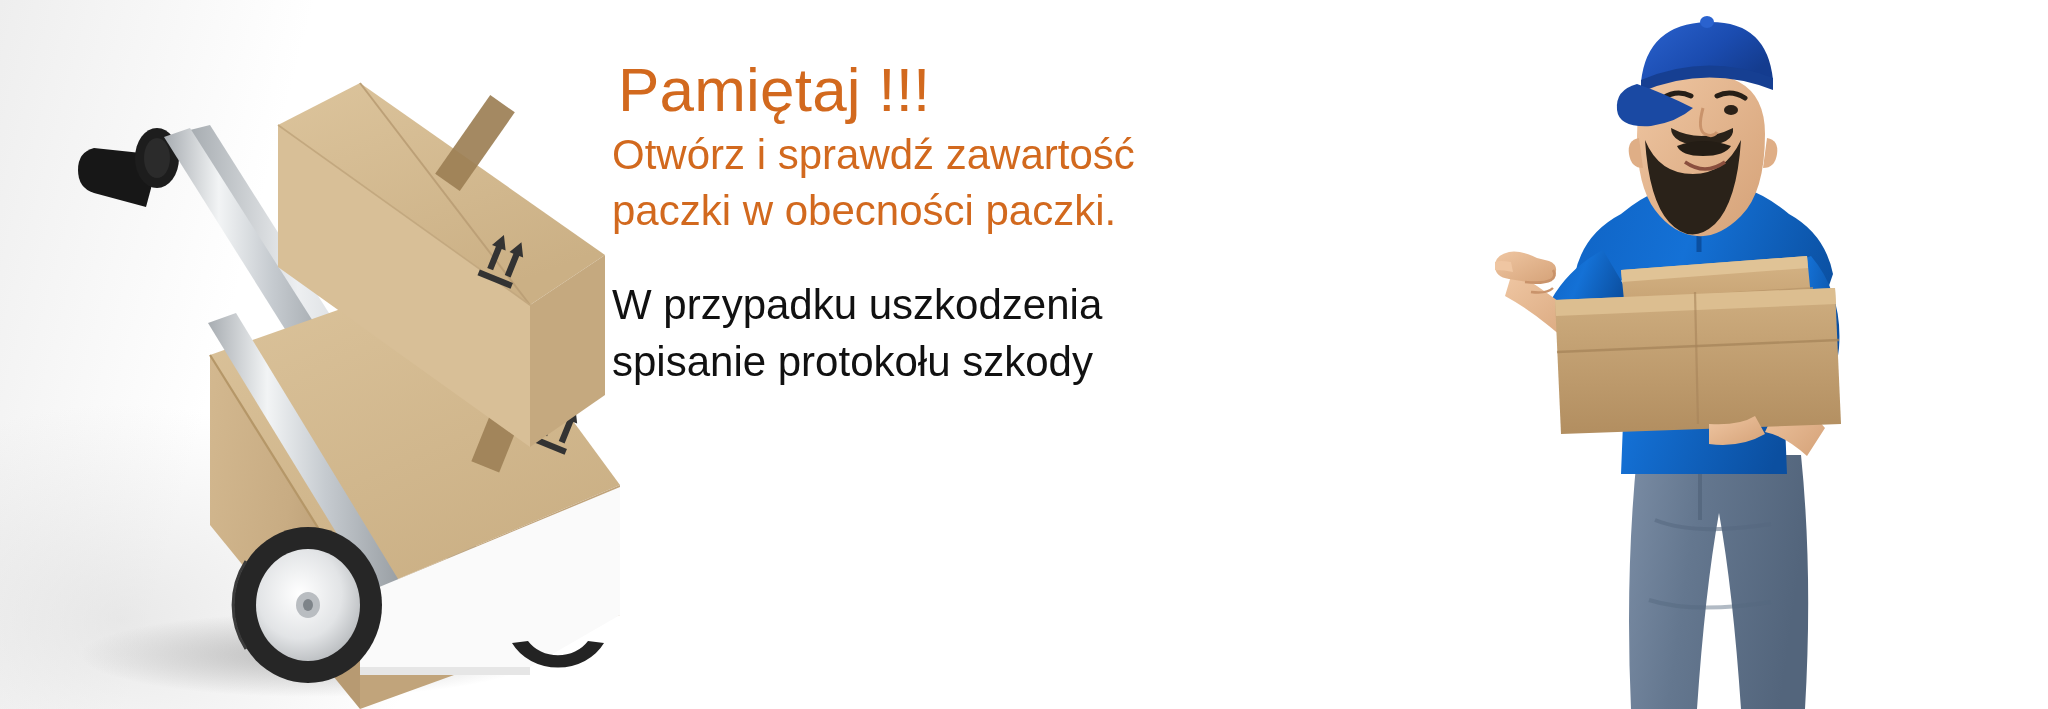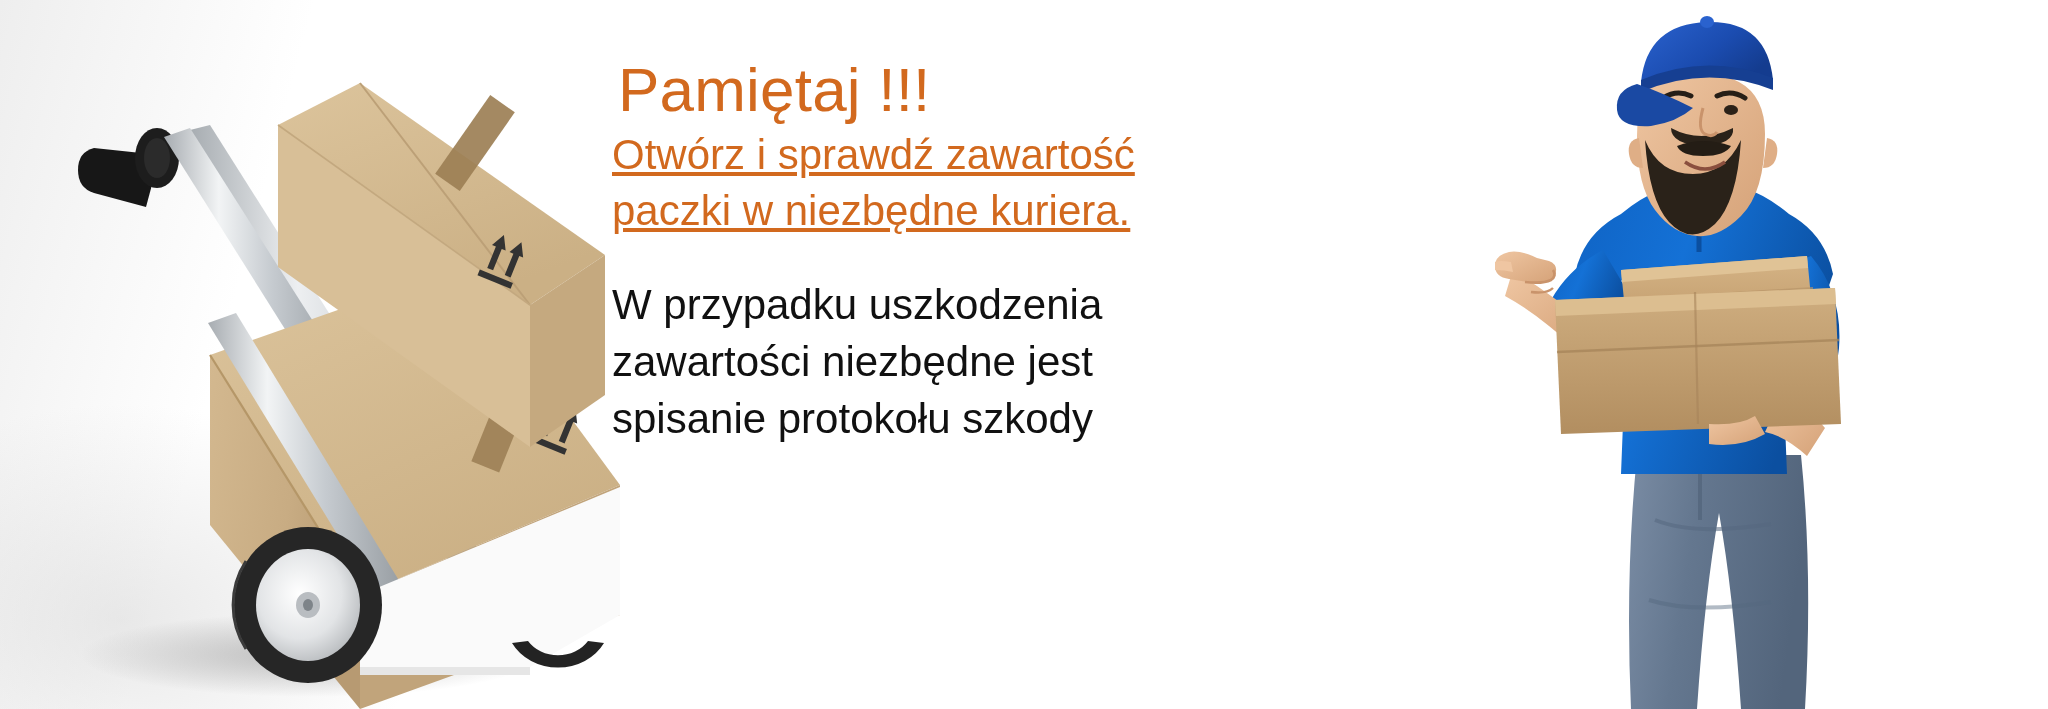--- a/index.html
+++ b/index.html
@@ -57,21 +57,20 @@
     margin: 0 0 6px 6px;
     white-space: nowrap;
   }
   .subline {
     color: #D2691E;
     font-size: 42px;
     line-height: 1.33;
     font-weight: 400;
     margin: 0;
     white-space: nowrap;
-    text-decoration: underline;
   }
   .body-copy {
     margin: 37px 0 0 0;
     color: #111111;
     font-size: 42px;
     line-height: 1.36;
     font-weight: 400;
     white-space: nowrap;
   }
   .line { display: block; }
@@ -189,26 +188,25 @@
         <path d="M452 588 a52 46 0 0 0 92 0 l-16 -2 a36 32 0 0 1 -60 0 Z" fill="#232323"></path>
       </g>
     </svg>
   </div>
 
   <div class="copy">
     <h1 class="headline">Pamiętaj !!!</h1>
 
     <p class="subline">
       <span class="line">Otwórz i sprawdź zawartość</span>
-      <span class="line">paczki w niezbędne kuriera.</span>
+      <span class="line">paczki w obecności paczki.</span>
     </p>
 
     <p class="body-copy">
       <span class="line">W przypadku uszkodzenia</span>
-      <span class="line">zawartości niezbędne jest</span>
       <span class="line">spisanie protokołu szkody</span>
     </p>
   </div>
 
   <div class="courier">
     <svg viewBox="0 0 553 709" xmlns="http://www.w3.org/2000/svg" aria-hidden="true">
       <defs>
         <linearGradient id="shirtG" x1="0" y1="0" x2="1" y2="0.4">
           <stop offset="0%" stop-color="#0F63C4"></stop>
           <stop offset="45%" stop-color="#1471D6"></stop>

